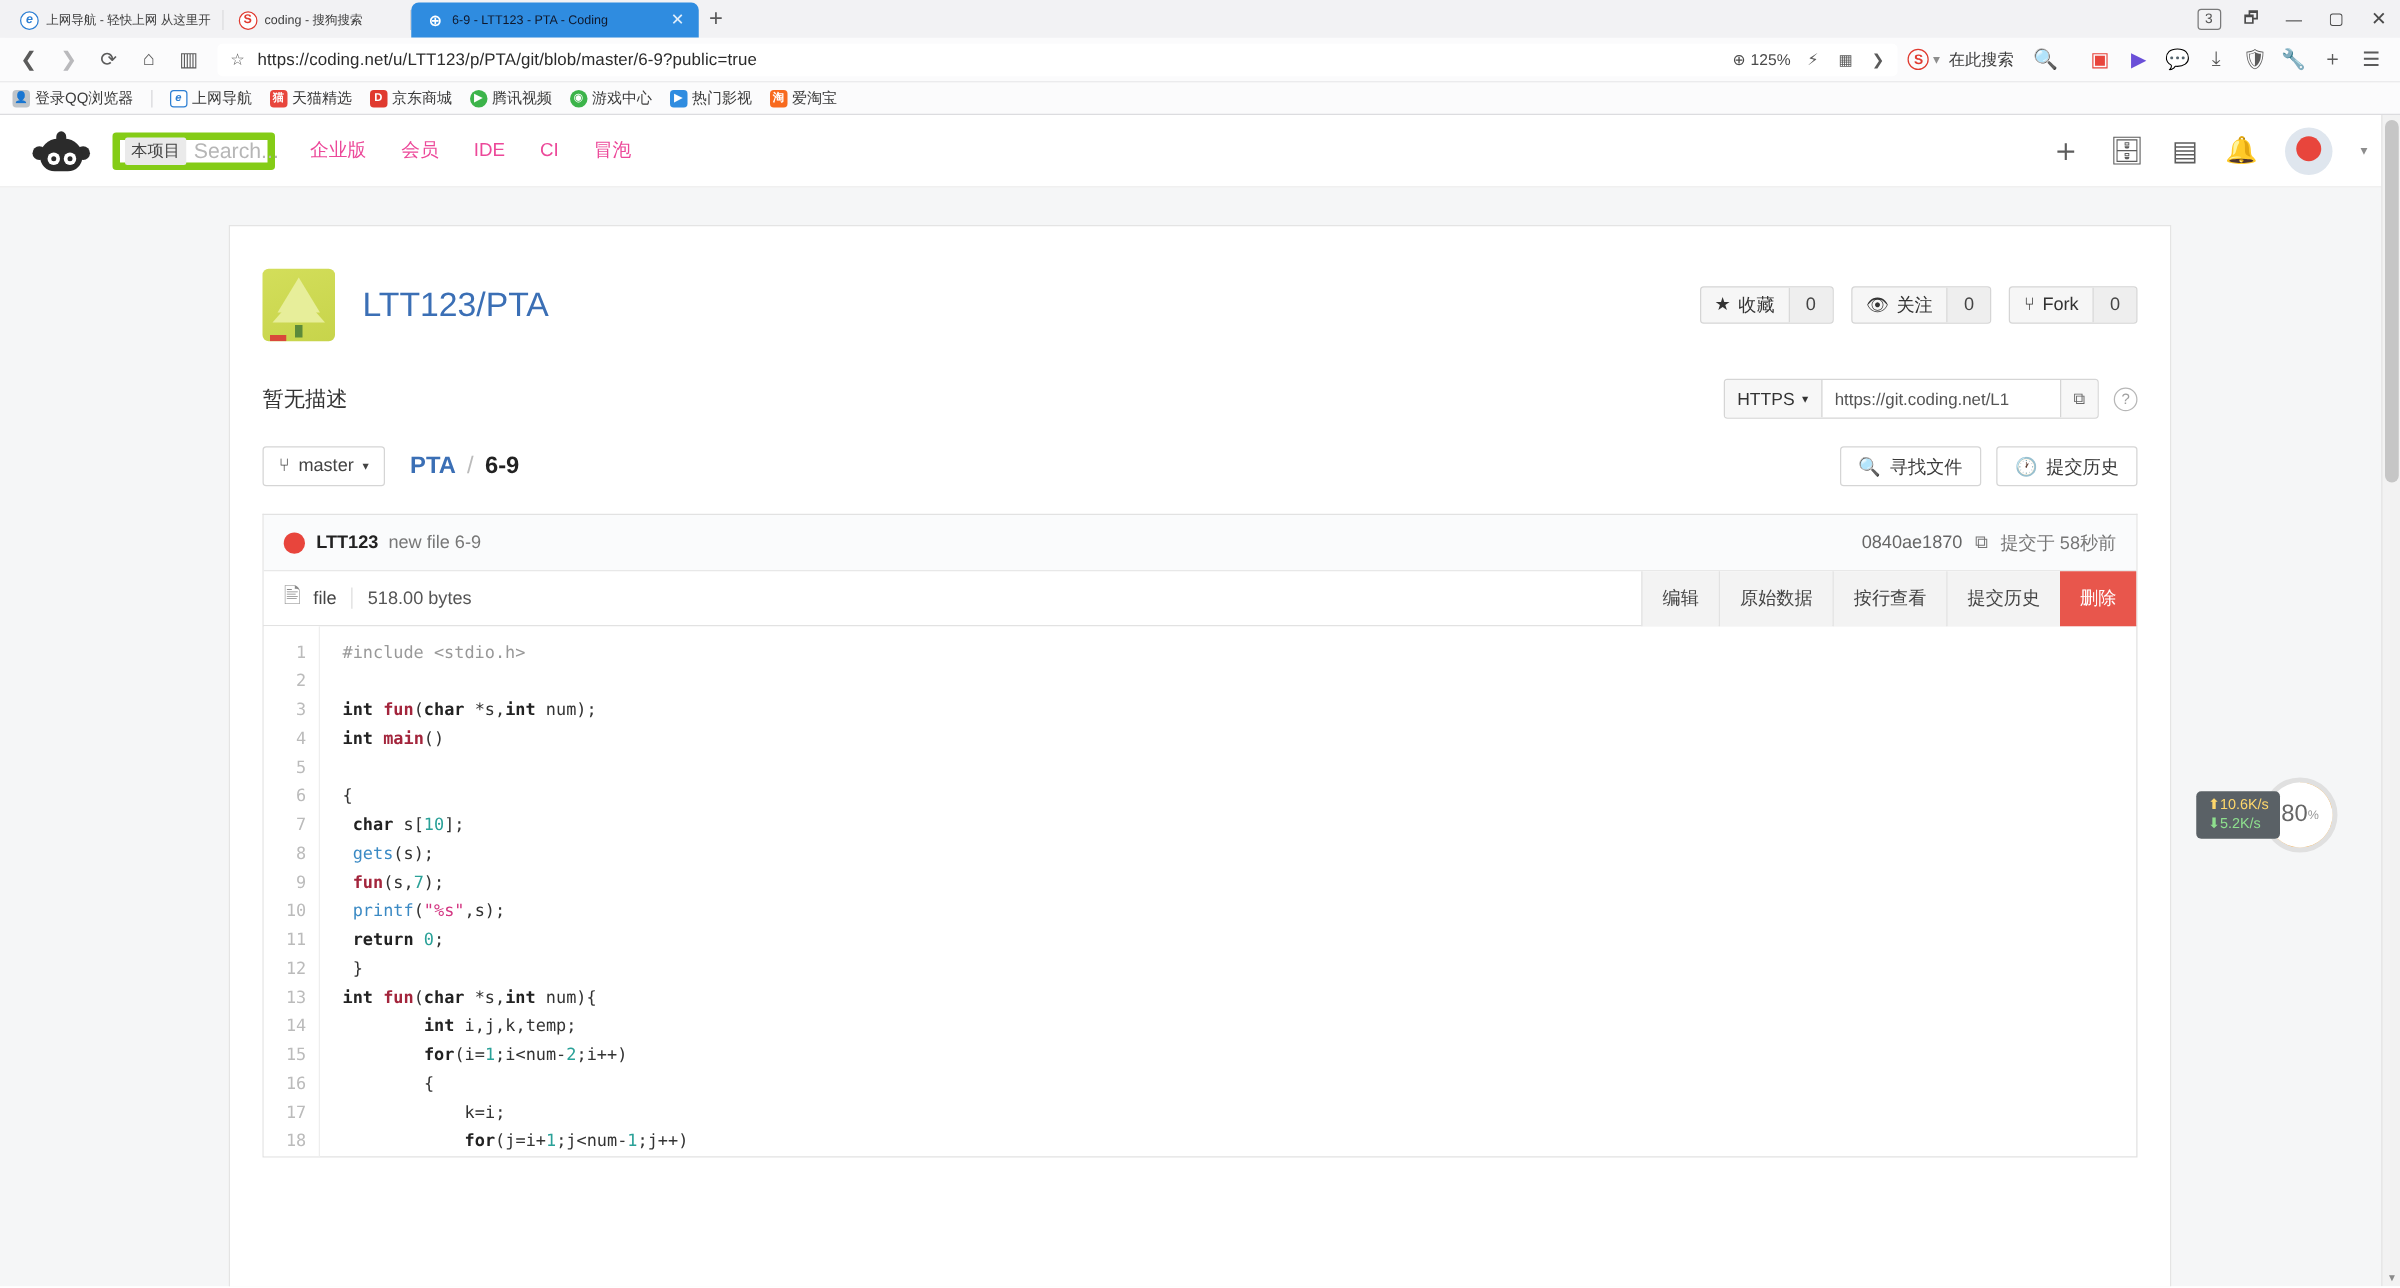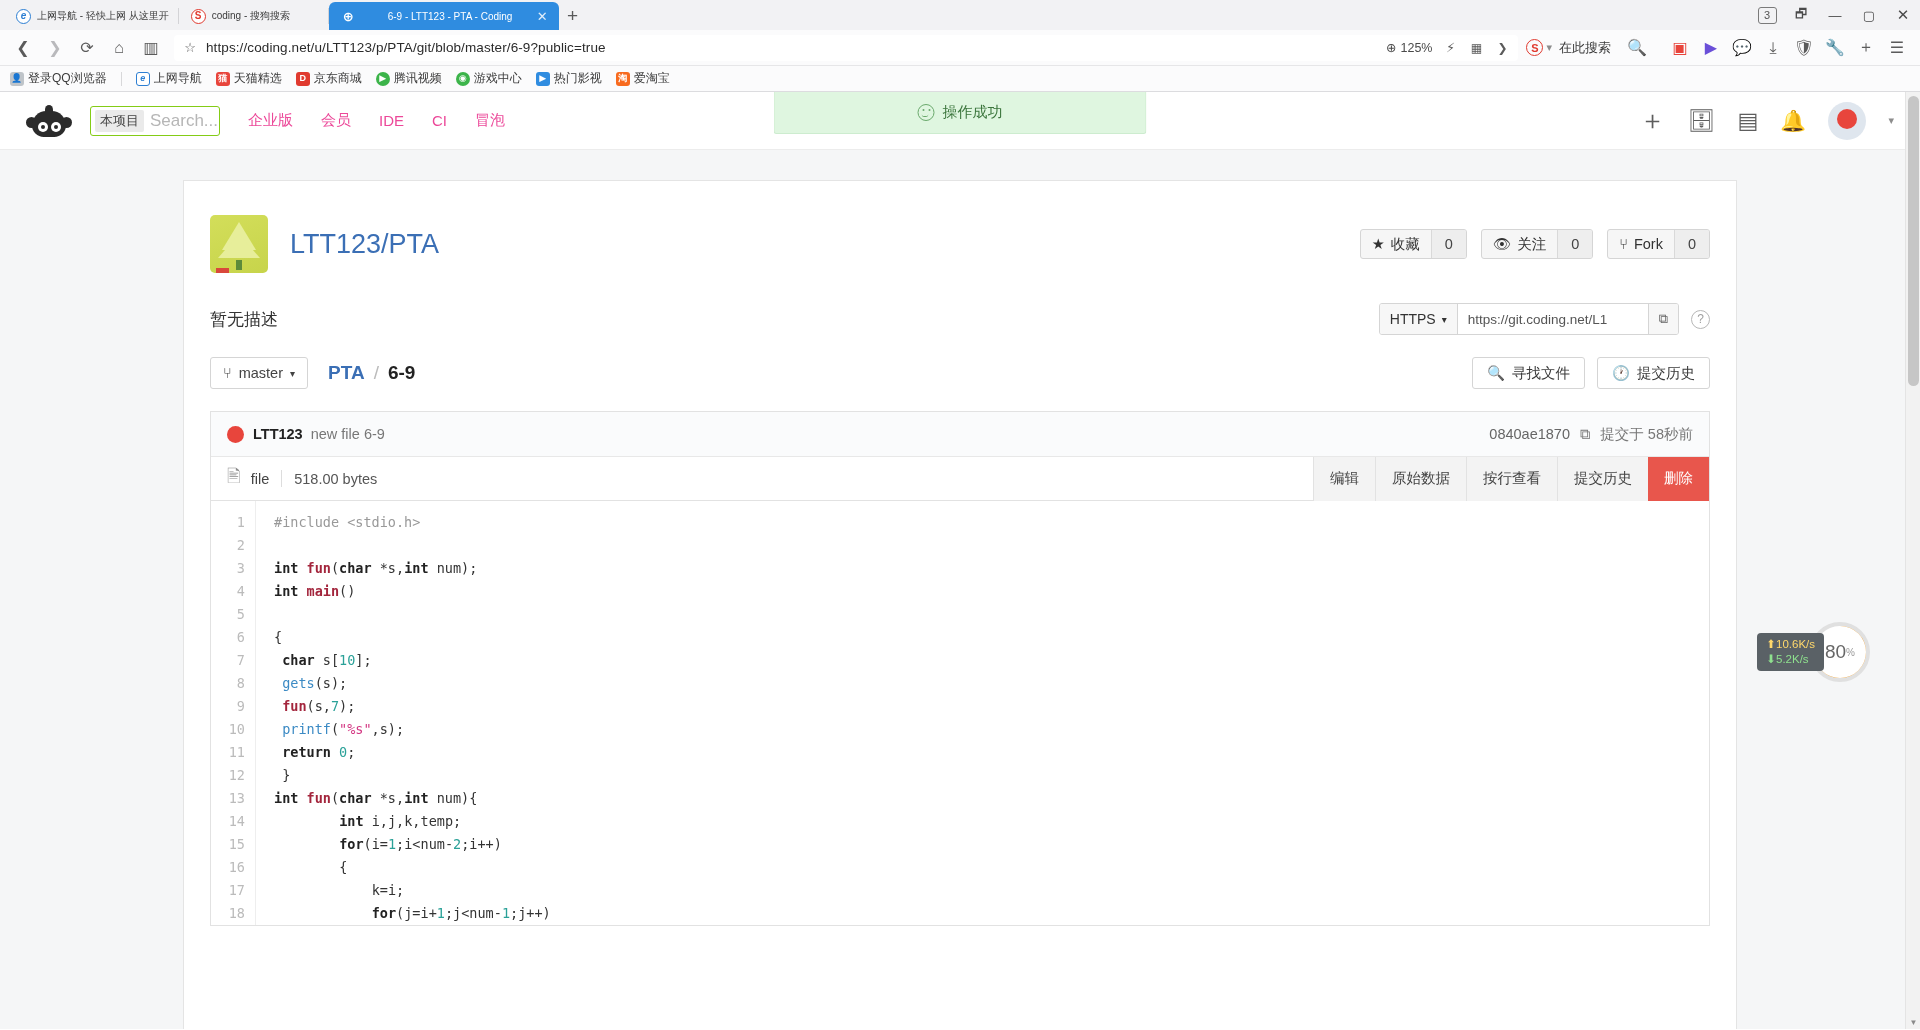--- a/index.html
+++ b/index.html
@@ -35,21 +35,21 @@
   .tab.active { background: #2f8ce0; color: #fff; min-width: 230px; }
   .tab-favicon {
     width: 15px; height: 15px; flex: 0 0 15px; border-radius: 50%;
     display: flex; align-items: center; justify-content: center;
     font-size: 10px; font-weight: bold; line-height: 1;
   }
   .fav-e { background: #fff; color: #2d7fd3; border: 1.5px solid #2d7fd3; font-style: italic; }
   .fav-s { background: #fff; color: #e03a2f; border: 1.5px solid #e03a2f; }
   .fav-globe { color: #fff; font-size: 13px; }
   .tab-title { font-size: 10px; overflow: hidden; text-overflow: clip; flex: 1 1 auto; }
-  .tab.active .tab-title { color: #ffffff; margin-left: 26px; }
+  .tab.active .tab-title { color: #0f172a; }
   .tab-close { font-size: 13px; opacity: .85; flex: 0 0 12px; }
   .tab-new {
     width: 28px; height: 28px; display: flex; align-items: center;
     justify-content: center; font-size: 19px; color: #5a5a5a; font-weight: 300;
   }
   .win-ctl {
     position: absolute; right: 0; top: 0; height: 30px;
     display: flex; align-items: center; gap: 0;
   }
   .win-btn {
@@ -134,21 +134,21 @@
     position: absolute; top: 24px; width: 4px; height: 4px;
     background: #2b2b2b; border-radius: 50%;
   }
   .logo-pupil.l { left: 15px; } .logo-pupil.r { left: 28px; }
   .logo-tuft {
     position: absolute; left: 19px; top: 4px; width: 8px; height: 9px;
     background: #2b2b2b; border-radius: 50% 50% 0 0;
   }
   .searchwrap {
     display: flex; align-items: center; height: 30px;
-    border: 1px solid #84cc16; border-radius: 3px; padding: 0 4px;
+    border: 6px solid #84cc16; border-radius: 3px; padding: 0 4px;
     width: 130px; margin-right: 28px; background: #fff;
   }
   .scope {
     background: #eaeaea; color: #444; font-size: 13px;
     padding: 2px 5px; border-radius: 2px; white-space: nowrap;
   }
   .sinput { font-size: 17px; color: #b6b6b6; margin-left: 6px; }
   .cnav { display: flex; align-items: center; gap: 28px; }
   .cnav a { font-size: 15px; color: #ec4899; text-decoration: none; white-space: nowrap; }
   .chead-right {
@@ -507,26 +507,20 @@
     <div class="chead-right">
       <span class="hicon" style="font-size:26px;font-weight:300">＋</span>
       <span class="hicon" style="font-size:22px">🗄</span>
       <span class="hicon" style="font-size:22px">▤</span>
       <span class="hicon" style="font-size:21px">🔔</span>
       <span class="avatar"></span>
       <span class="caret-dn">▾</span>
     </div>
   </div>
 
-  <div class="toast">
-    <span class="toast-face">
-        <span class="toast-smile"></span>
-      </span>
-    <span>操作成功</span>
-  </div>
 
   <div class="card">
 
     <div class="repo-row">
       <div class="repo-ico">
         <span class="tree"></span>
           <span class="tree2"></span>
         <span class="trunk"></span>
           <span class="redbar"></span>
       </div>

